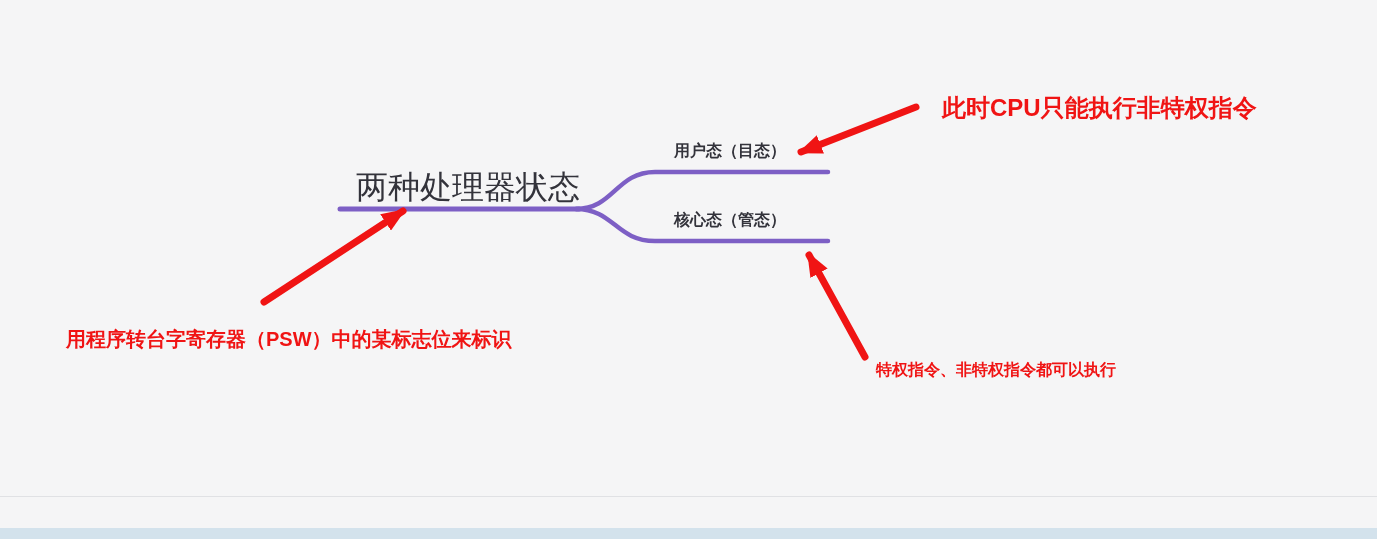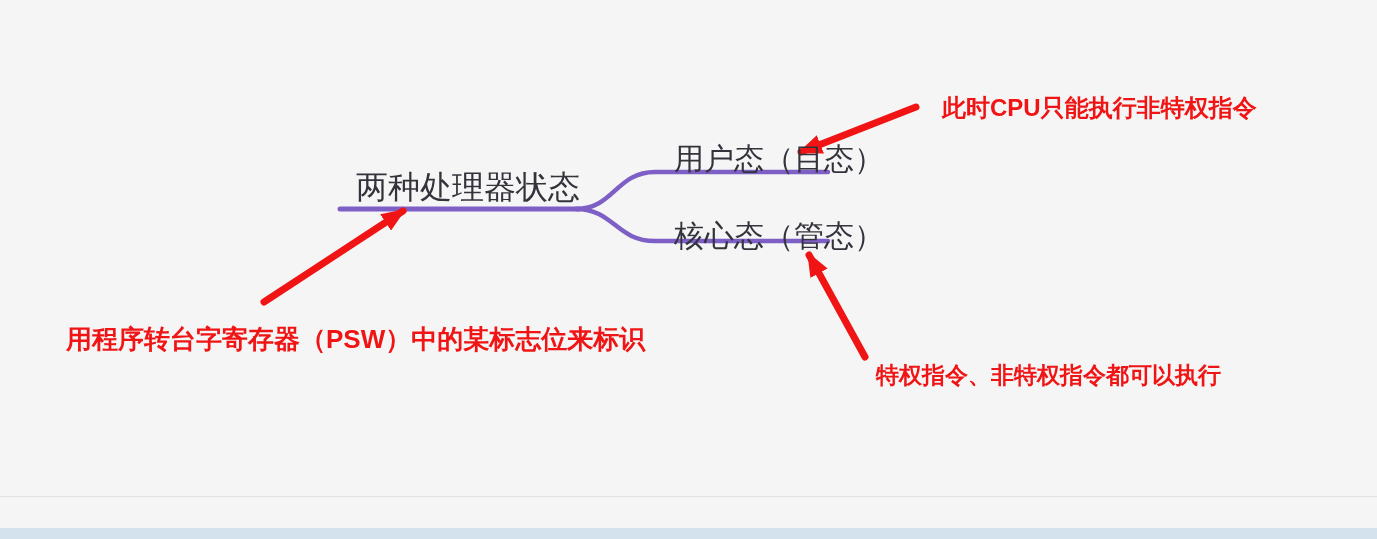--- a/index.html
+++ b/index.html
@@ -17,32 +17,32 @@
     width: 1377px; height: 539px;
   }
   .label {
     position: absolute;
     white-space: nowrap;
     color: #33333b;
     line-height: 1.05;
     cursor: default;
   }
   .root-label   { left: 356px; top: 171px; font-size: 32px; }
-  .branch-label { font-size: 30px; }
+  .branch-label { font-size: 16px; font-weight: bold; }
   .branch-1     { left: 674px; top: 143px; }
-  .branch-2     { left: 674px; top: 220px; }
+  .branch-2     { left: 674px; top: 212px; }
   .annotation {
     position: absolute;
     color: #f01414;
     font-weight: 700;
     white-space: nowrap;
   }
   .ann-top-right    { left: 942px; top: 92px;  font-size: 24px; text-align: center; }
-  .ann-bottom-left  { left: 66px;  top: 323px; font-size: 26px; line-height: 33px; }
-  .ann-bottom-right { left: 876px; top: 360px; font-size: 23px; }
+  .ann-bottom-left  { left: 66px;  top: 323px; font-size: 20px; line-height: 33px; }
+  .ann-bottom-right { left: 876px; top: 360px; font-size: 16px; }
   .divider {
     position: absolute;
     left: 0; top: 496px;
     width: 1377px; height: 1px;
     background: #e0e1e4;
   }
   .bottom-bar {
     position: absolute;
     left: 0; top: 528px;
     width: 1377px; height: 11px;

